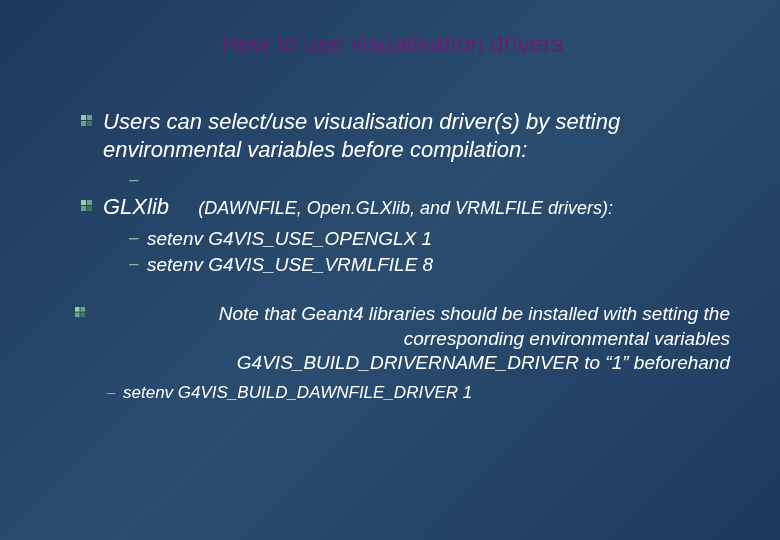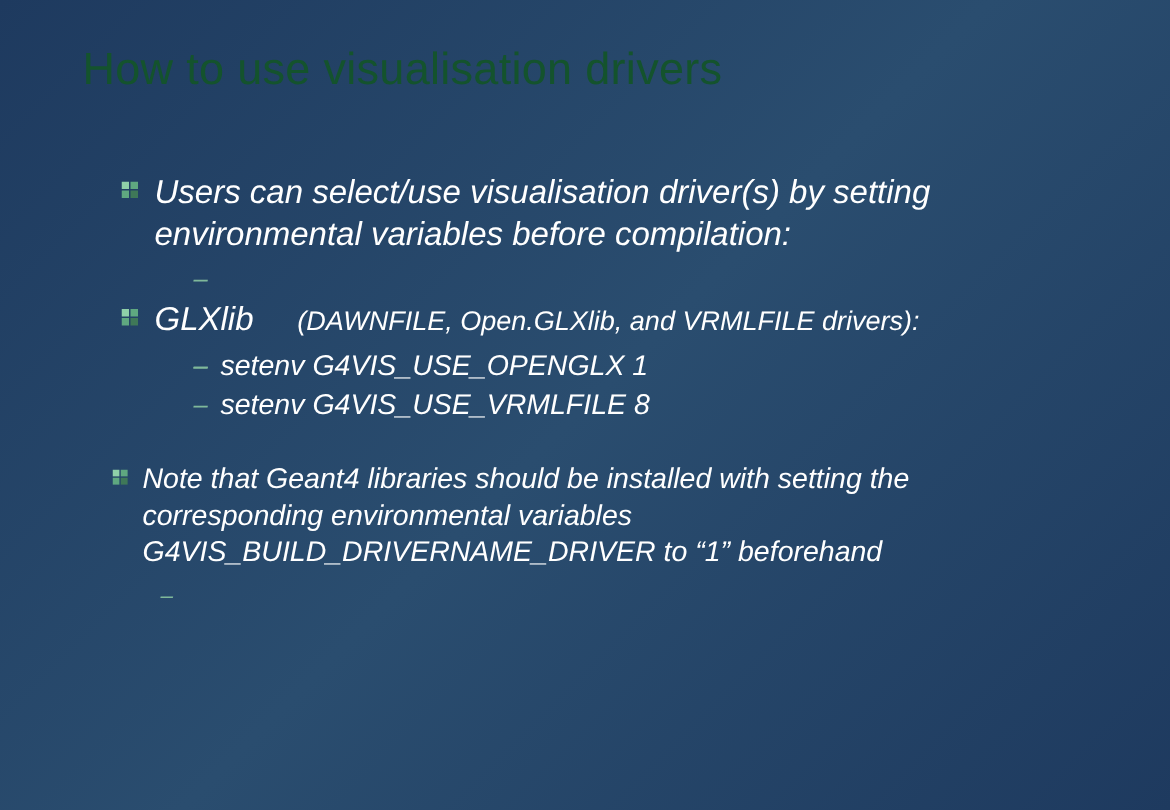--- a/index.html
+++ b/index.html
@@ -14,25 +14,26 @@
     font-family: Arial, Helvetica, sans-serif;
     color: #ffffff;
   }
   .slide {
     padding: 30px 50px 20px 55px;
     box-sizing: border-box;
     width: 100%;
     height: 100%;
   }
   .title {
-    font-size: 30px;
+    font-size: 24px;
     font-weight: normal;
-    color: #14532d;
+    color: #701a75;
     margin: 0 0 50px 0;
     letter-spacing: 0.2px;
+    text-align: center;
   }
   .level1 {
     margin-left: 48px;
     margin-bottom: 6px;
     position: relative;
     font-size: 22px;
     line-height: 1.25;
   }
   .level1 .bullet-icon {
     position: absolute;
@@ -80,20 +81,21 @@
     margin-bottom: 24px;
   }
   .small-paren {
     font-size: 18px;
     margin-left: 23px;
   }
   .note-block .level1 {
     font-size: 19px;
     margin-left: 40px;
     line-height: 1.3;
+    text-align: right;
   }
   .note-block .level1 .bullet-icon {
     left: -20px;
     top: 5px;
     width: 11px;
     height: 11px;
   }
   .note-block .level2b {
     margin-left: 68px;
     font-size: 17px;
@@ -155,16 +157,17 @@
           <rect x="0" y="0" width="5" height="5" fill="#8fd0a8"></rect>
           <rect x="6" y="0" width="5" height="5" fill="#5fa880"></rect>
           <rect x="0" y="6" width="5" height="5" fill="#5fa880"></rect>
           <rect x="6" y="6" width="5" height="5" fill="#3f7858"></rect>
         </svg>
       </span>
       <span>Note that Geant4 libraries should be installed with setting the corresponding environmental variables G4VIS_BUILD_DRIVERNAME_DRIVER to “1” beforehand</span>
     </div>
     <div class="level2b">
       <span class="dash">–</span>
+      <span>setenv G4VIS_BUILD_DAWNFILE_DRIVER 1</span>
     </div>
   </div>
 
 </div>
 
 </body></html>

